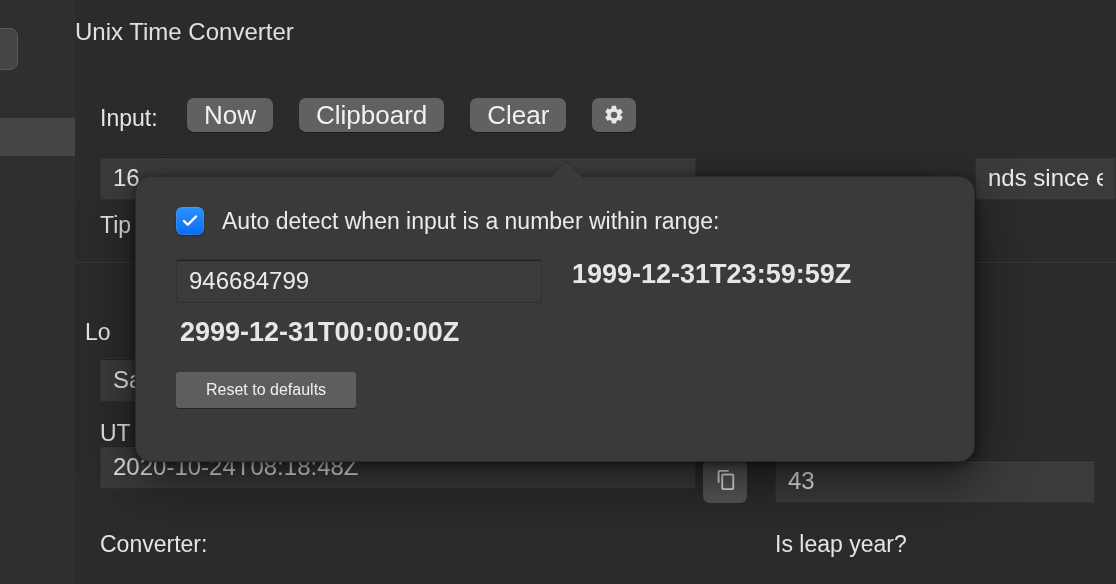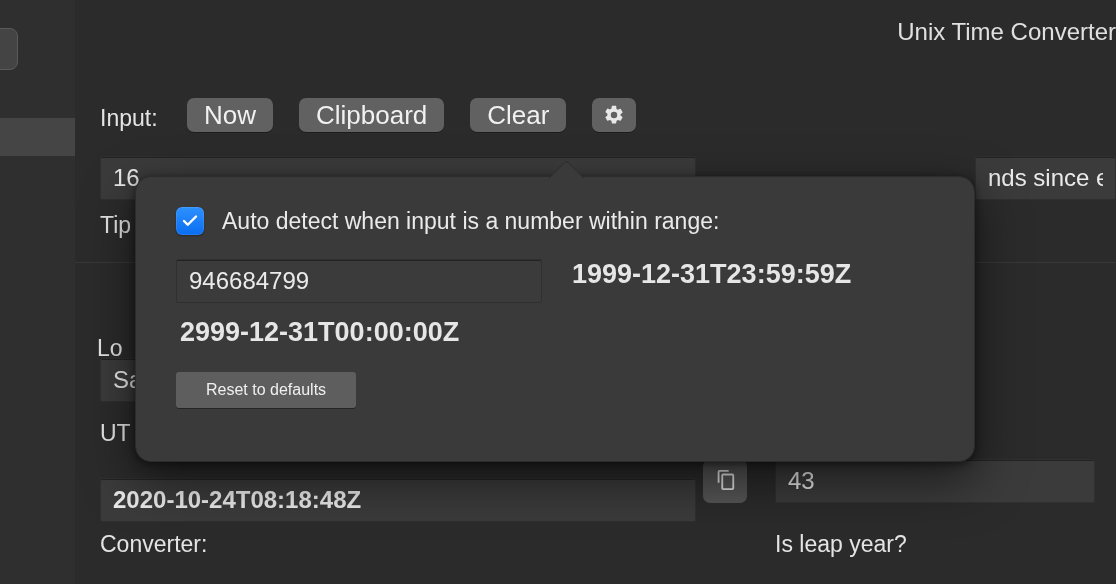--- a/index.html
+++ b/index.html
@@ -40,30 +40,30 @@
   .main {
     position: absolute;
     left: 75px; top: 0;
     right: 0; bottom: 0;
     background: #2b2b2b;
   }
 
   .title {
     position: absolute;
     left: 0; right: 0; top: 18px;
-    text-align: right;
+    text-align: left;
     font-size: 24px;
     color: #e0e0e0;
   }
 
   .label { color: #e4e4e4; font-size: 23px; }
 
   .lbl-input   { position: absolute; left: 25px;  top: 105px; }
   .lbl-tip     { position: absolute; left: 25px;  top: 212px; }
-  .lbl-loc     { position: absolute; left: 22px;  top: 319px; margin-top: 16px; }
+  .lbl-loc     { position: absolute; left: 10px;  top: 319px; }
   .lbl-utc     { position: absolute; left: 25px;  top: 420px; }
   .lbl-rel     { position: absolute; left: 25px;  top: 531px; }
   .lbl-right2  { position: absolute; left: 700px; top: 531px; }
 
   
   .btn {
     display: inline-flex;
     align-items: center; justify-content: center;
     background: #616161;
     color: #f1f1f1;
@@ -84,21 +84,21 @@
     background: #3b3b3b;
     border: 1px solid #303030;
     box-shadow: inset 0 1px 0 rgba(0,0,0,0.4);
     color: #eaeaea;
     font-size: 24px;
     padding: 6px 12px;
     border-radius: 2px;
   }
   .f-input    { position: absolute; left: 25px;  top: 156px; width: 596px; height: 44px; }
   .f-loc      { position: absolute; left: 25px;  top: 358px; width: 596px; height: 44px; }
-  .f-utc      { position: absolute; left: 25px;  top: 478px; width: 596px; height: 44px; font-weight: bold; }
+  .f-utc      { position: absolute; left: 25px;  top: 445px; width: 596px; height: 44px; }
   .f-right1   { position: absolute; left: 700px; top: 459px; width: 320px; height: 44px; }
   .f-rightdrop{ position: absolute; left: 900px; top: 156px; width: 141px; height: 44px; }
 
   
   .copybtn {
     position: absolute; left: 628px; top: 459px;
     width: 44px; height: 44px;
     background: #555; border: none; border-radius: 7px;
     display: flex; align-items: center; justify-content: center;
     cursor: pointer;

